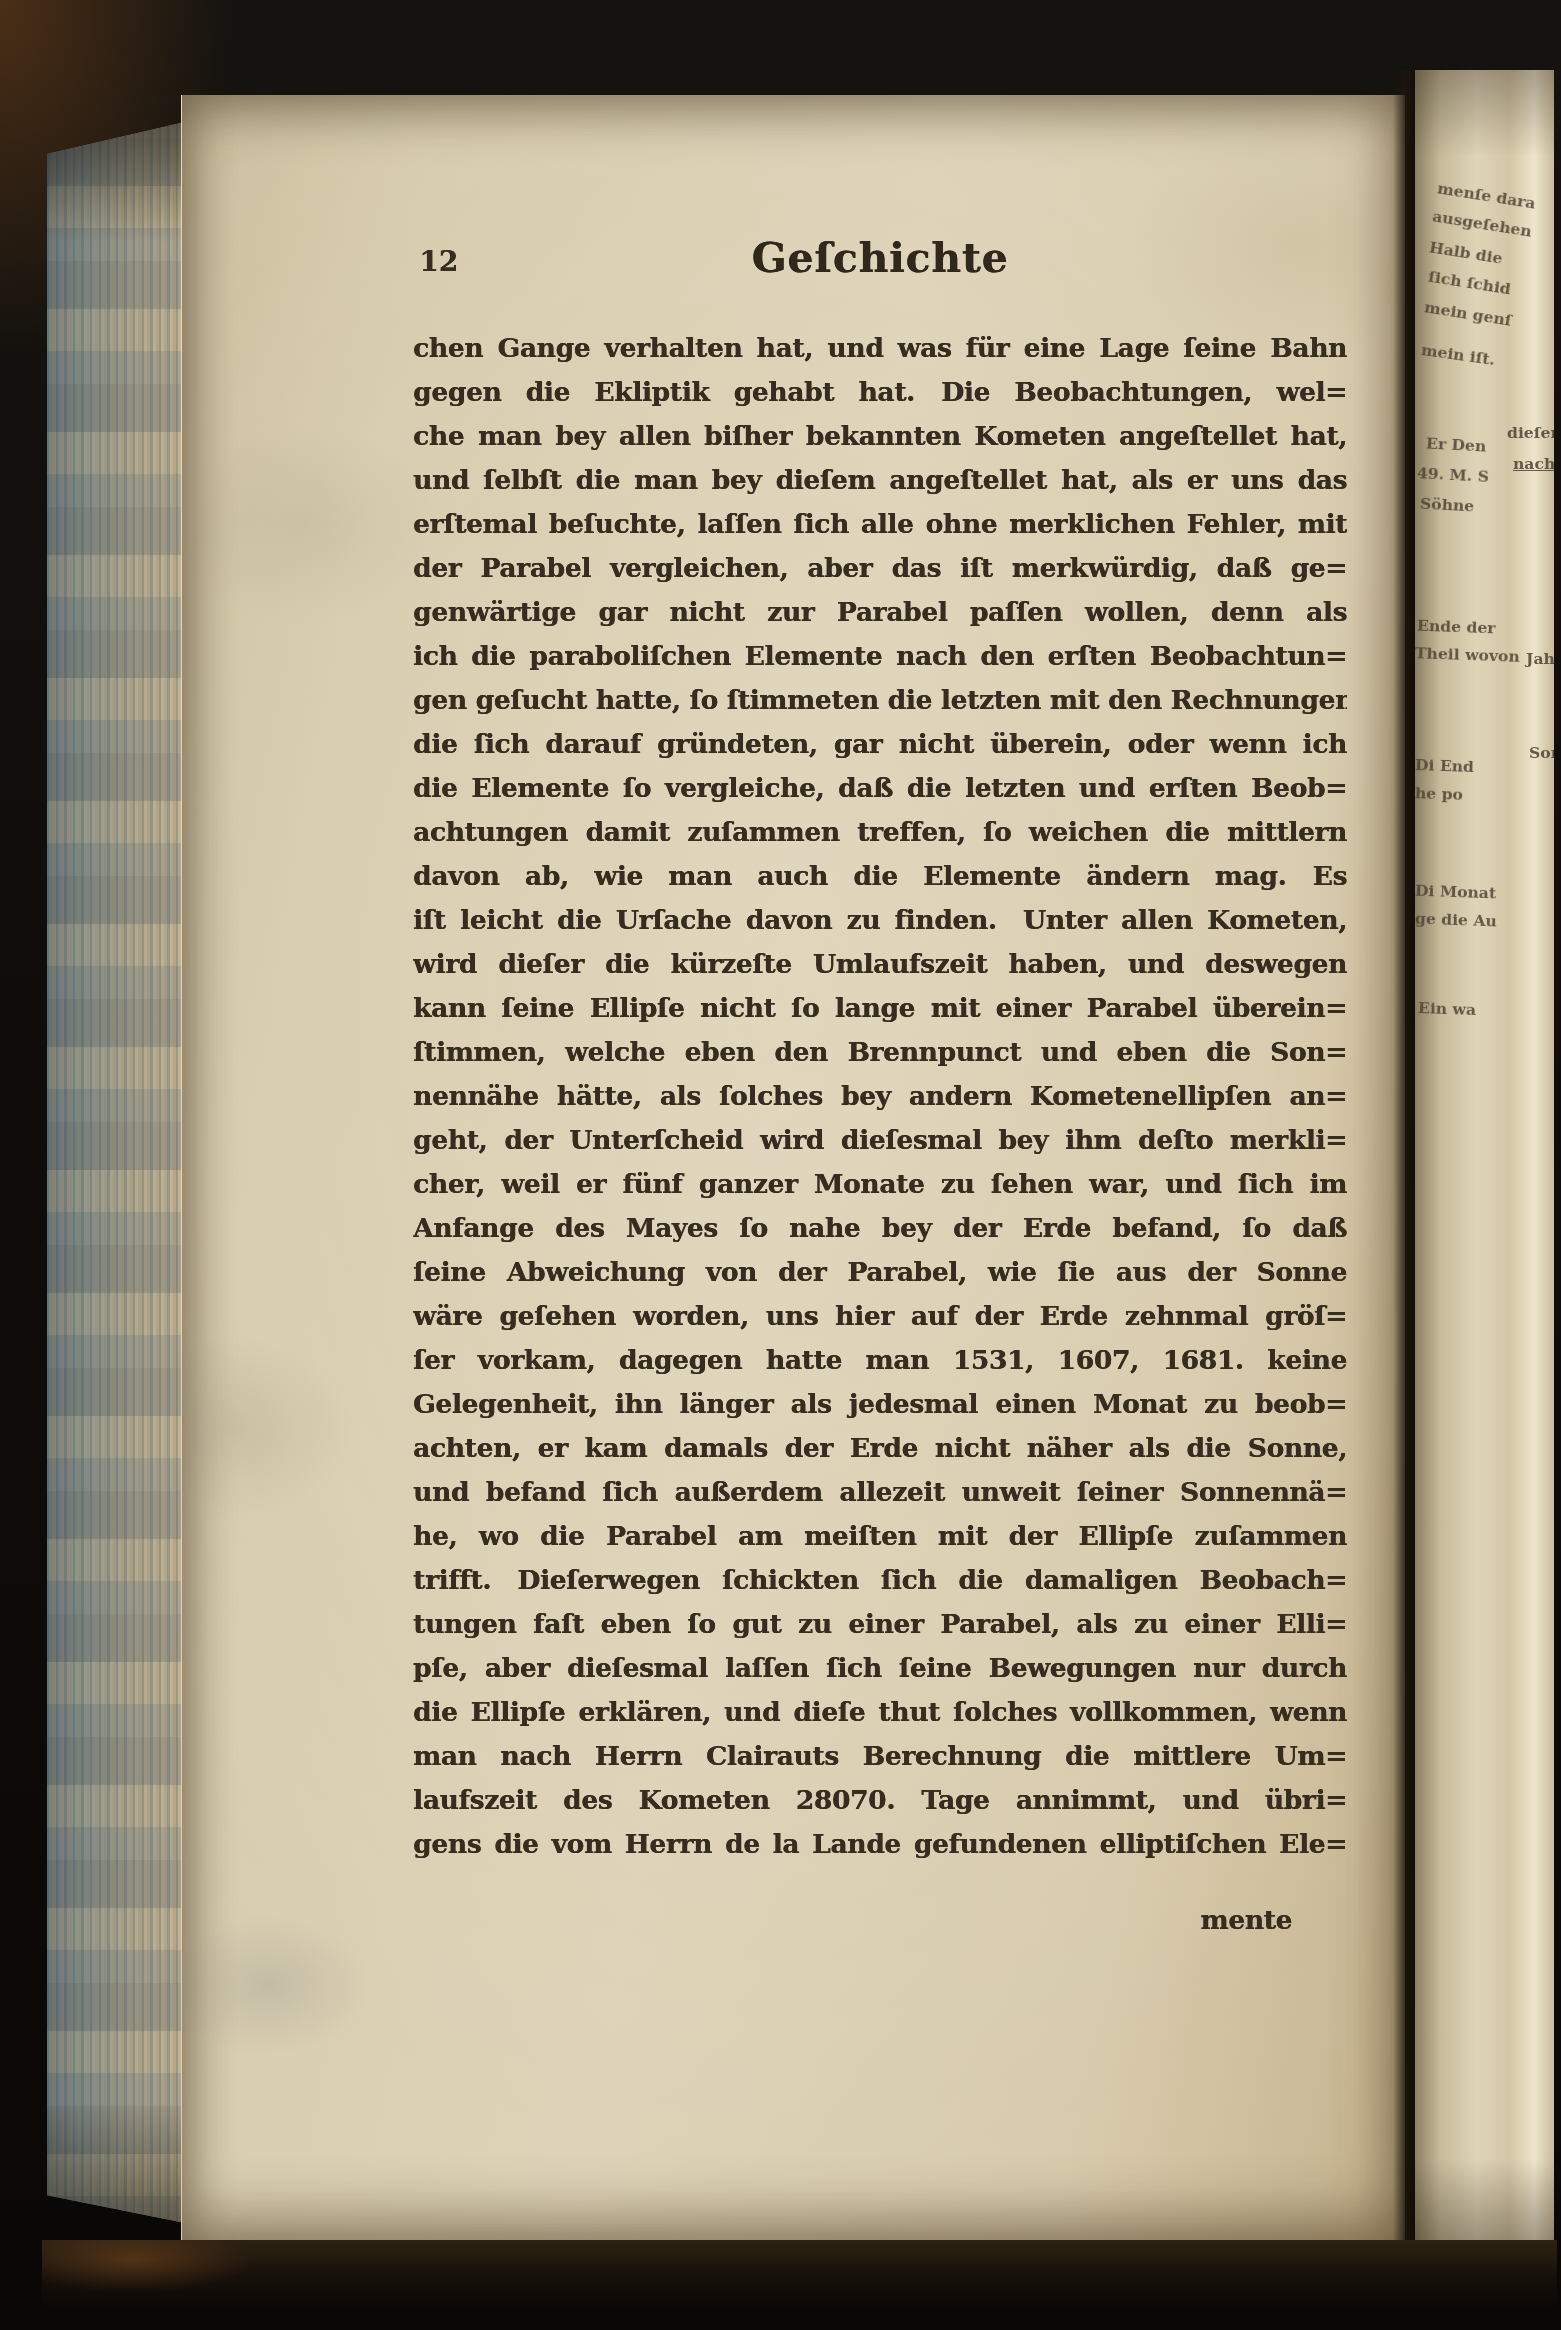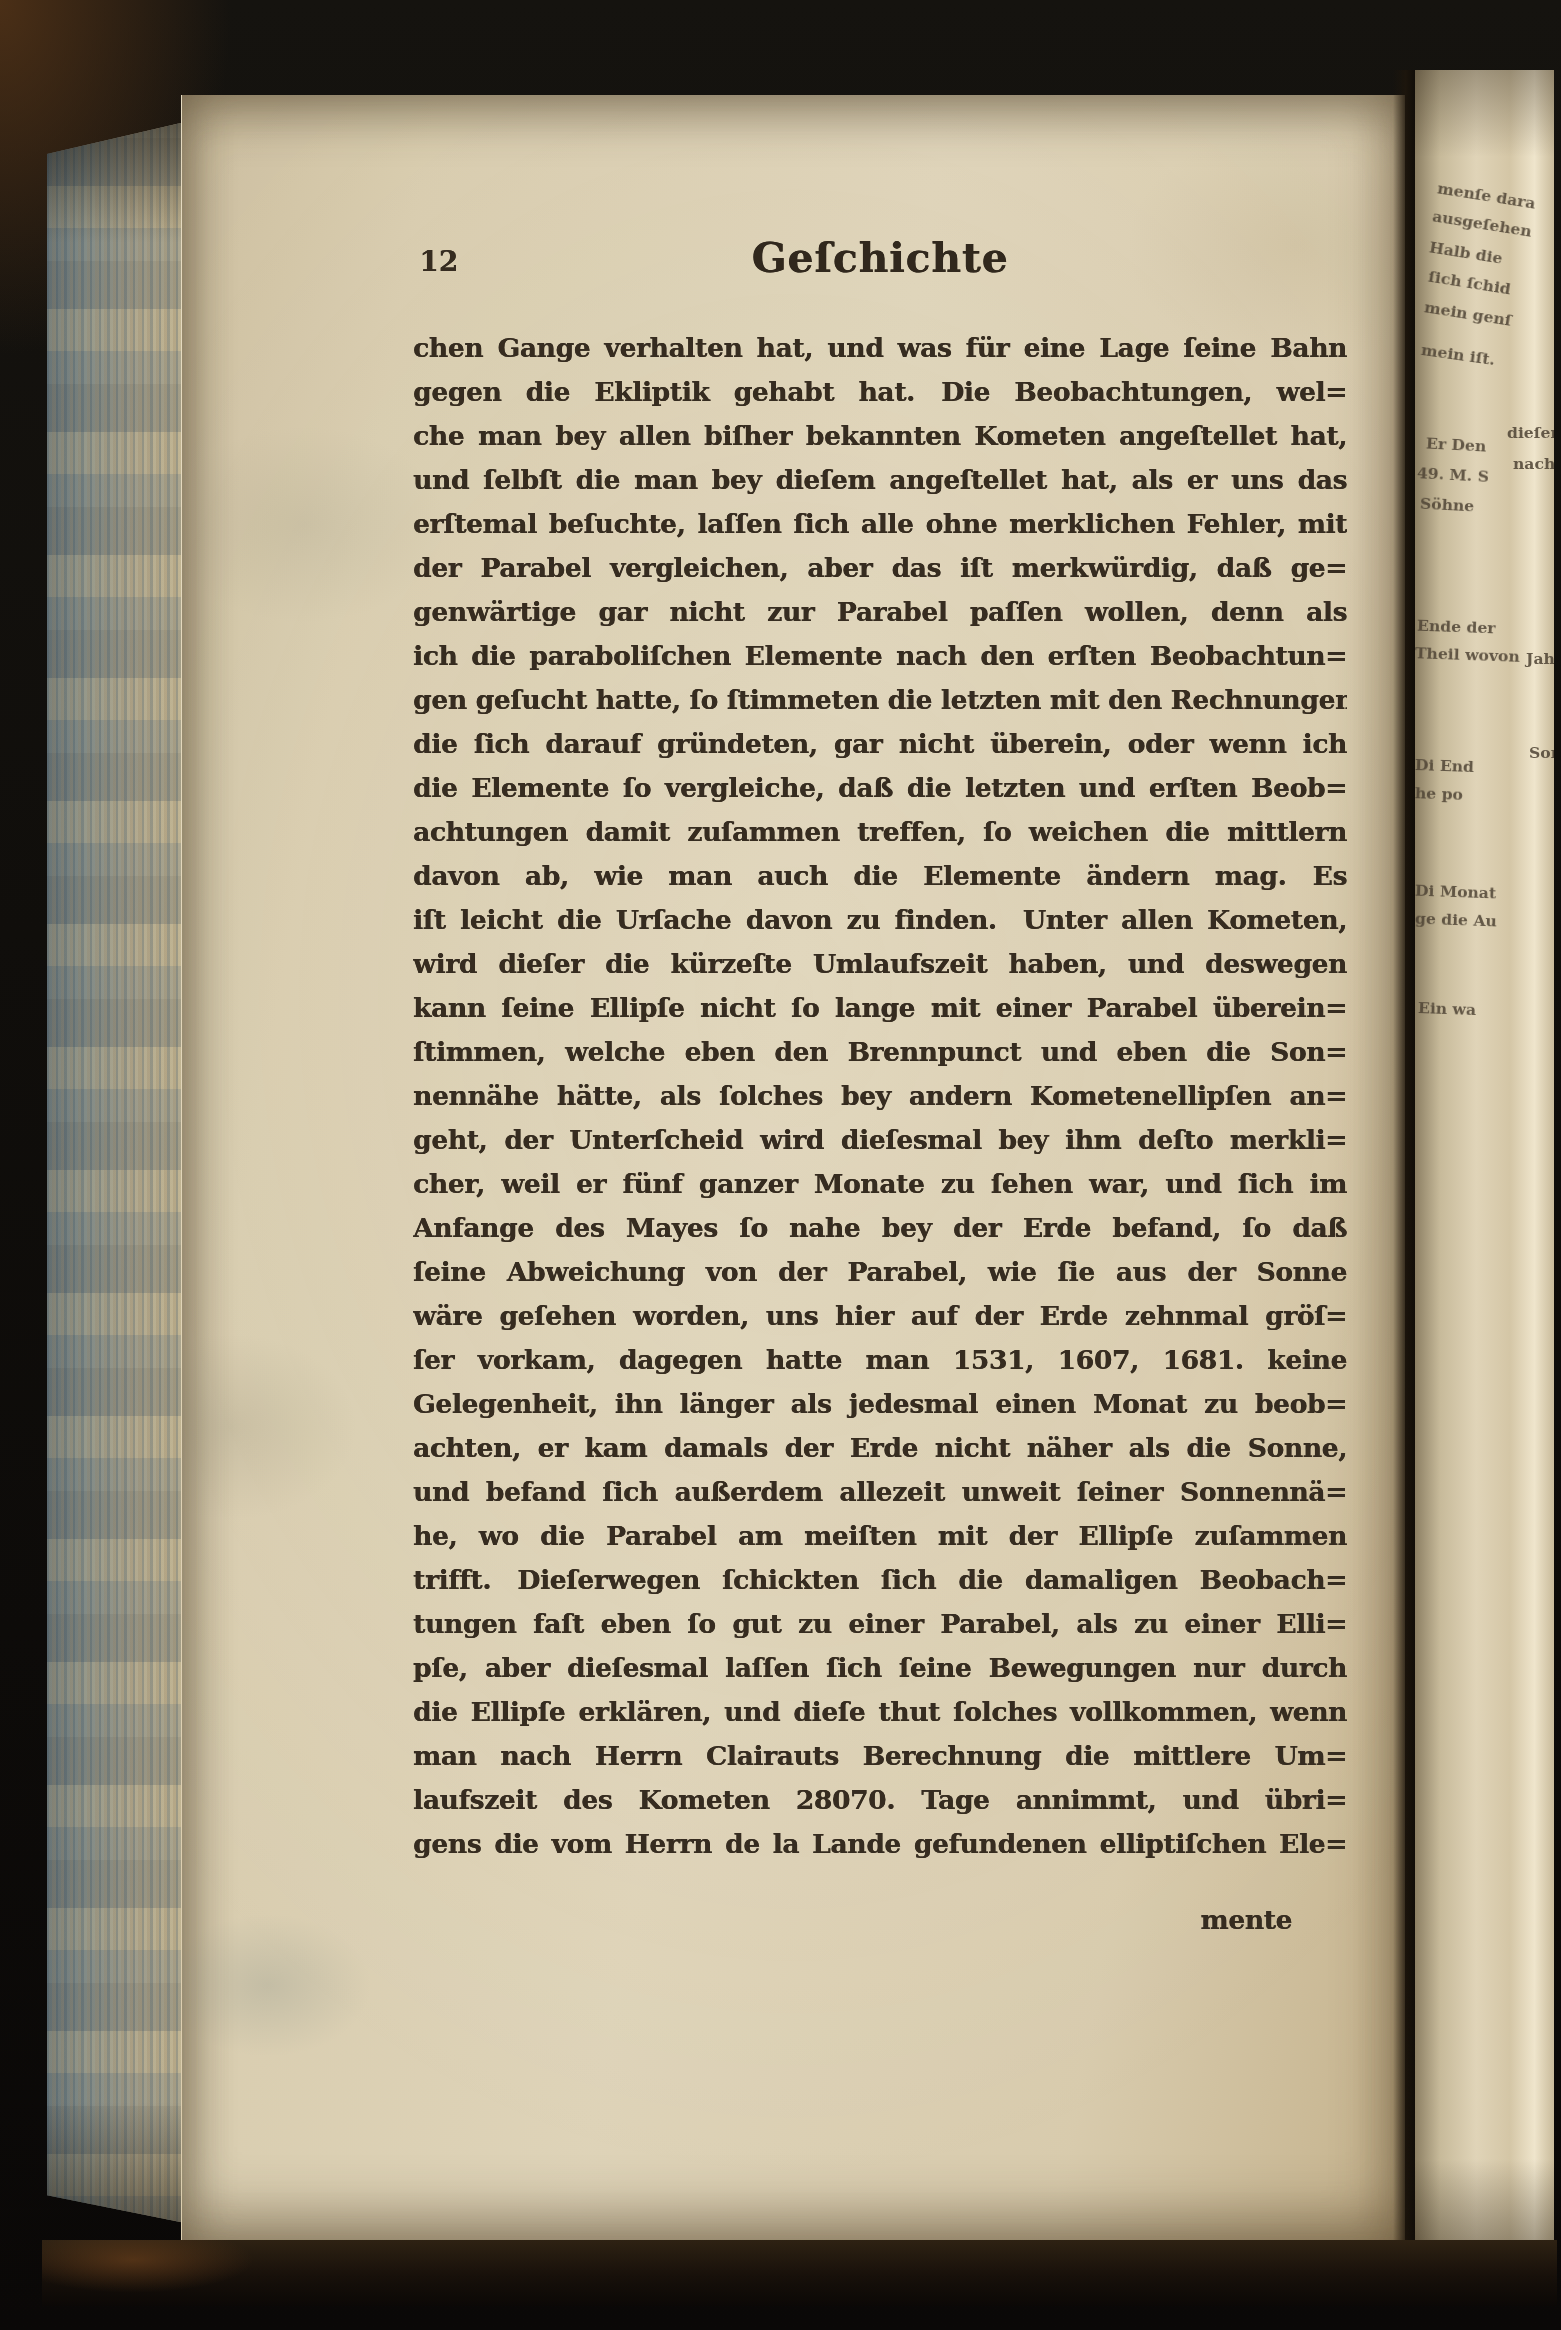--- a/index.html
+++ b/index.html
@@ -66,21 +66,21 @@
   .f0{left:22px;top:116px;transform:rotate(9deg);}
   .f1{left:17px;top:144px;transform:rotate(9deg);}
   .f2{left:14px;top:173px;transform:rotate(9deg);}
   .f3{left:12.5px;top:203px;transform:rotate(9deg);}
   .f4{left:9.4px;top:234px;transform:rotate(9deg);}
   .f5{left:6.2px;top:275px;transform:rotate(8deg);}
   .f6{left:11px;top:365px;transform:rotate(3deg);}
   .f7{left:1.6px;top:395px;transform:rotate(3deg);}
   .f8{left:4.7px;top:425px;transform:rotate(3deg);}
   .f9{left:92px;top:353px;}
-  .f10{left:98px;top:384px;}
+  .f10{left:98px;top:384px;text-decoration:underline;}
   .f11{left:1.6px;top:547px;transform:rotate(2deg);}
   .f12{left:0px;top:575px;transform:rotate(2deg);}
   .f13{left:111px;top:579px;}
   .f14{left:114px;top:673px;}
   .f15{left:0px;top:686px;transform:rotate(2deg);}
   .f16{left:0px;top:714px;transform:rotate(2deg);}
   .f17{left:0px;top:812px;transform:rotate(2deg);}
   .f18{left:0px;top:840px;transform:rotate(2deg);}
   .f19{left:3.1px;top:929px;transform:rotate(2deg);}
   

